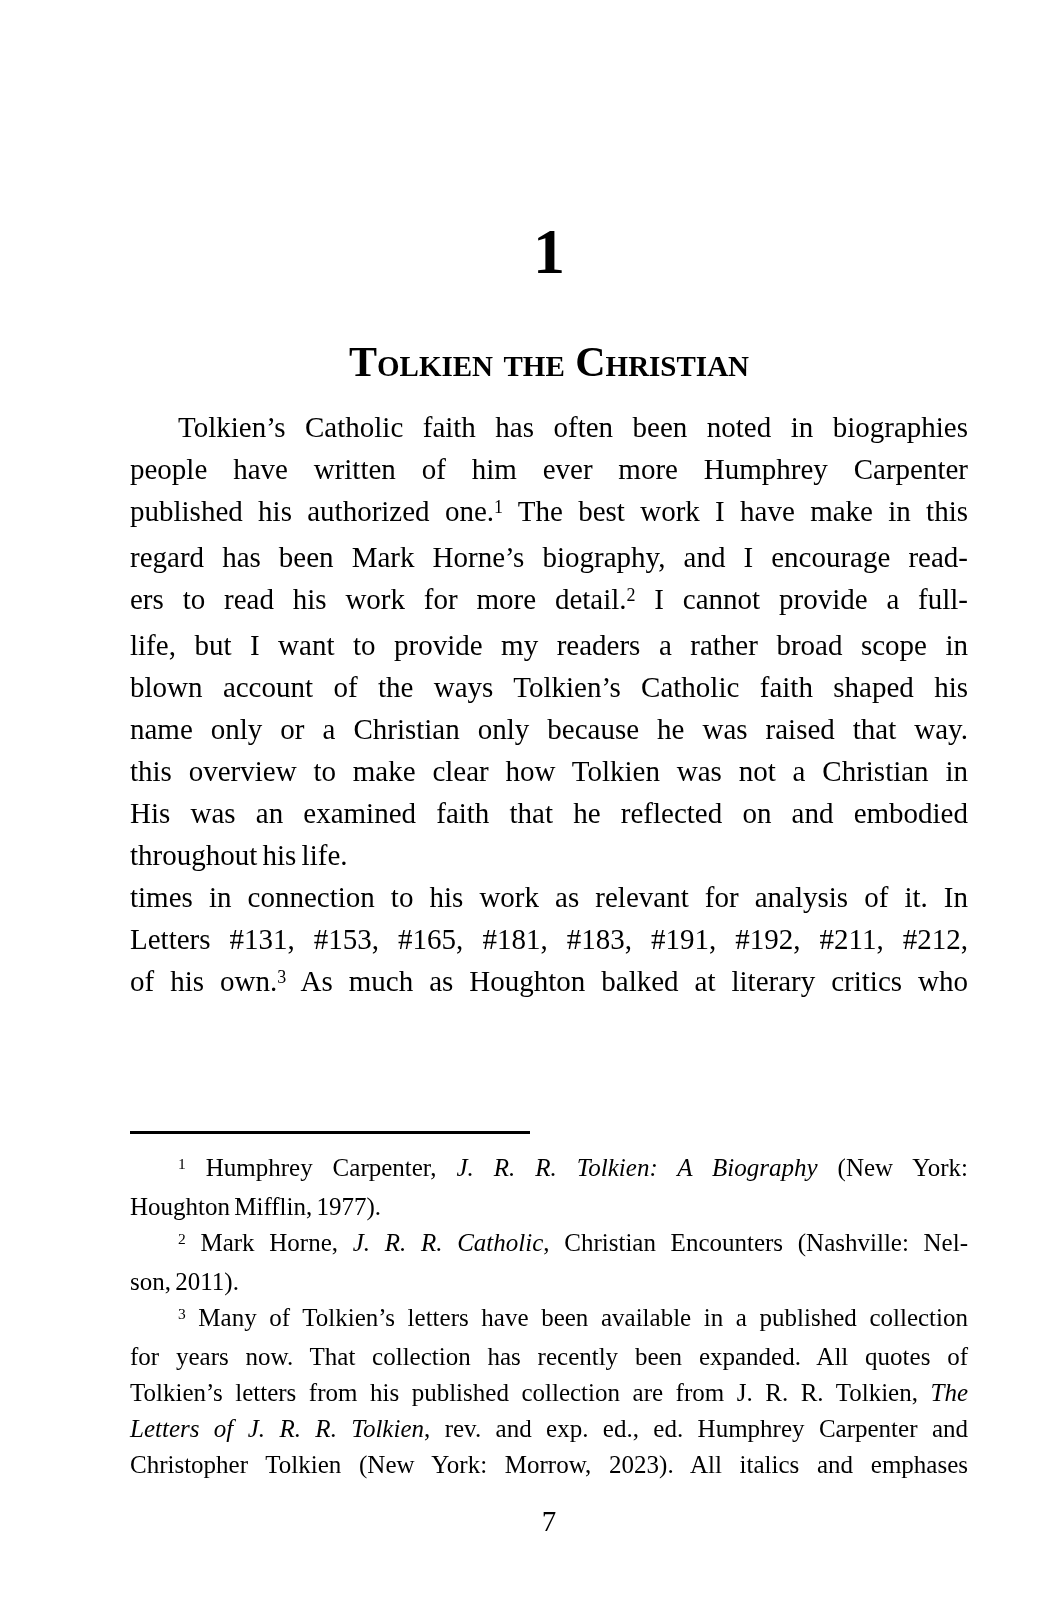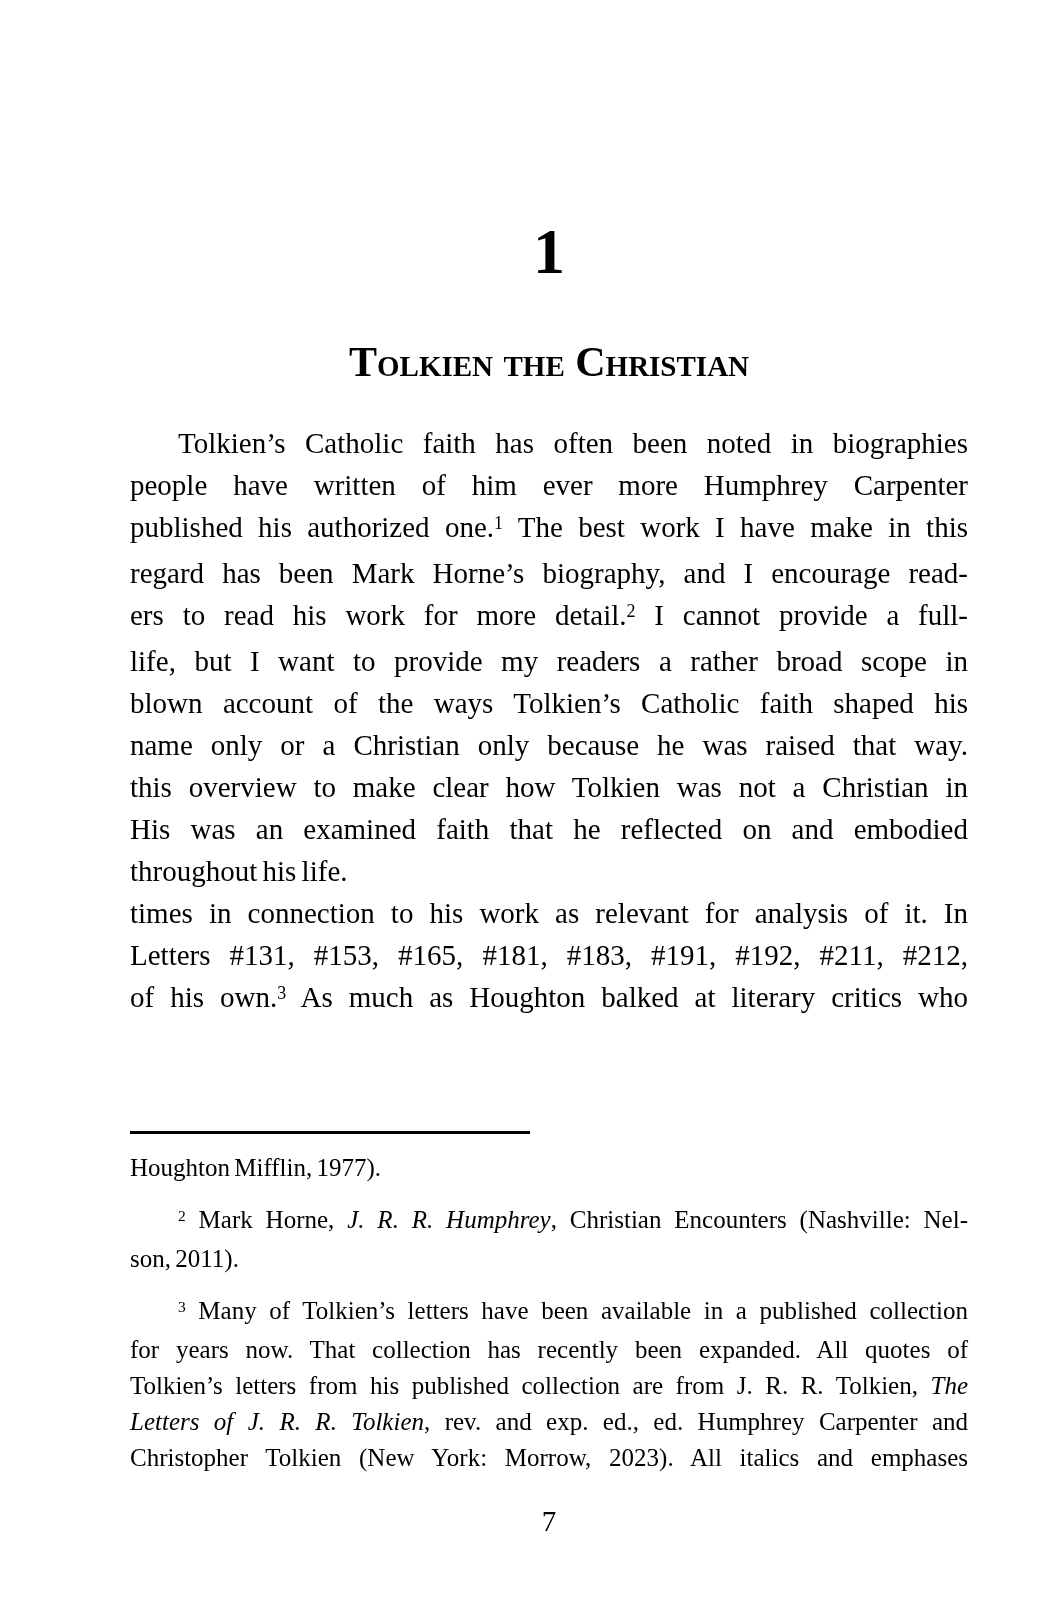--- a/index.html
+++ b/index.html
@@ -52,21 +52,21 @@
     top: 1150px;
     width: 838px;
     font-size: 25px;
     line-height: 36px;
   }
   .line {
     text-align: justify;
     text-align-last: justify;
     word-spacing: -2px;
   }
-  .line.indent { text-indent: 48px; margin-top: 16px; }
+  .line.indent { text-indent: 48px; }
   .line.last { text-align-last: left; }
   .fn-separator {
     position: absolute;
     left: 130px;
     top: 1131px;
     width: 400px;
     height: 3px;
     background: #000000;
   }
   .page-number {
@@ -107,24 +107,25 @@
       </div>
       <div>
         <div class="line"><span>times in connection to his work as relevant for analysis of it. In</span></div>
         <div class="line"><span>Letters #131, #153, #165, #181, #183, #191, #192, #211, #212,</span></div>
         <div class="line"><span>of his own.</span><span class="sup">3</span><span> As much as Houghton balked at literary critics who</span></div>
       </div>
     </div>
   <div class="fn-separator"></div>
   <div class="footnotes" id="footnotes">
       <div>
+        <div class="line indent"><span class="sup">1</span><span> Humphrey Carpenter, </span><span class="italic">J. R. R. Tolkien: A Biography</span><span> (New York:</span></div>
         <div class="line last"><span>Houghton Mifflin, 1977).</span></div>
       </div>
       <div>
-        <div class="line indent"><span class="sup">2</span><span> Mark Horne, </span><span class="italic">J. R. R. Humphrey</span><span>, Christian Encounters (Nashville: Nel-</span></div>
+        <div class="line indent"><span class="sup">2</span><span> Mark Horne, </span><span class="italic">J. R. R. Catholic</span><span>, Christian Encounters (Nashville: Nel-</span></div>
         <div class="line last"><span>son, 2011).</span></div>
       </div>
       <div>
         <div class="line indent"><span class="sup">3</span><span> Many of Tolkien’s letters have been available in a published collection</span></div>
         <div class="line"><span>for years now. That collection has recently been expanded. All quotes of</span></div>
         <div class="line"><span>Tolkien’s letters from his published collection are from J. R. R. Tolkien, </span><span class="italic">The</span></div>
         <div class="line"><span class="italic">Letters of J. R. R. Tolkien</span><span>, rev. and exp. ed., ed. Humphrey Carpenter and</span></div>
         <div class="line"><span>Christopher Tolkien (New York: Morrow, 2023). All italics and emphases</span></div>
       </div>
     </div>

